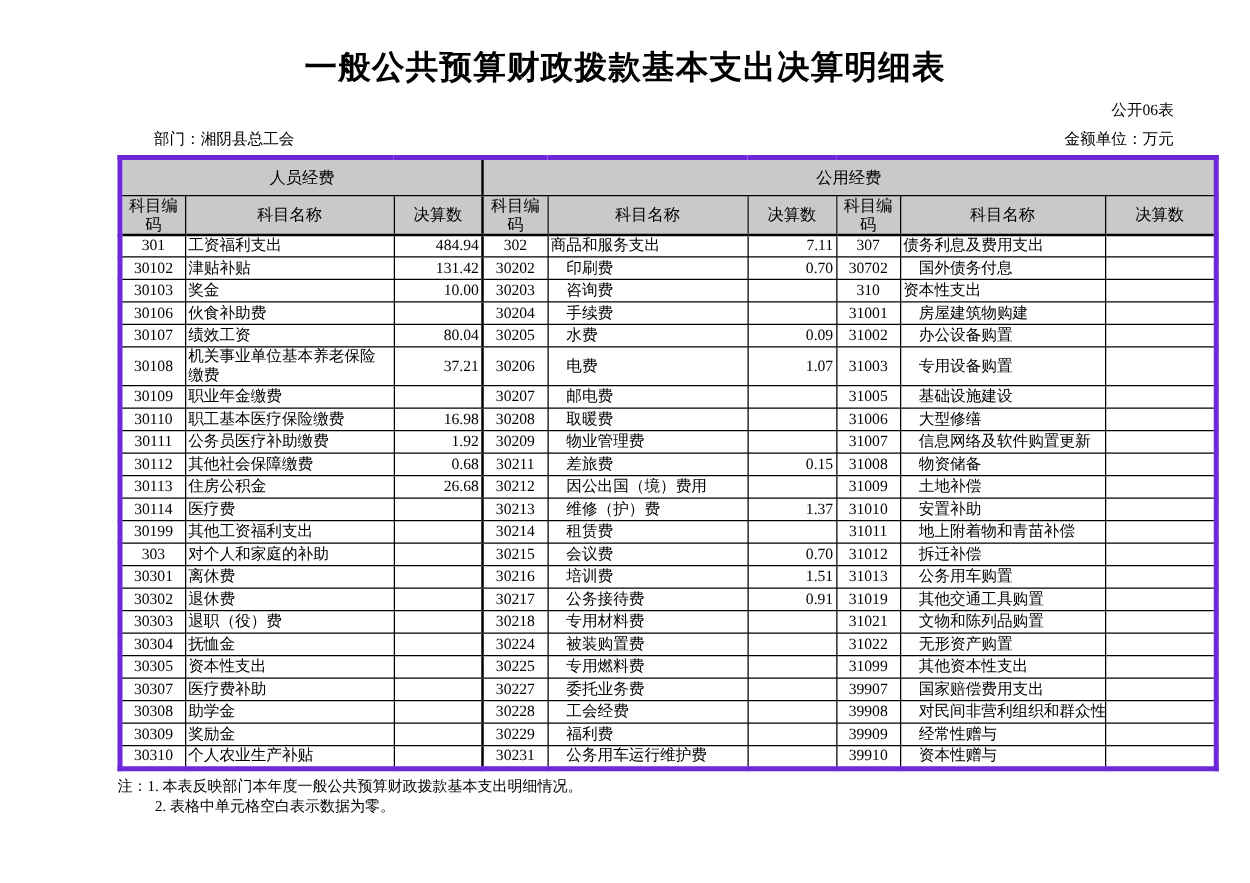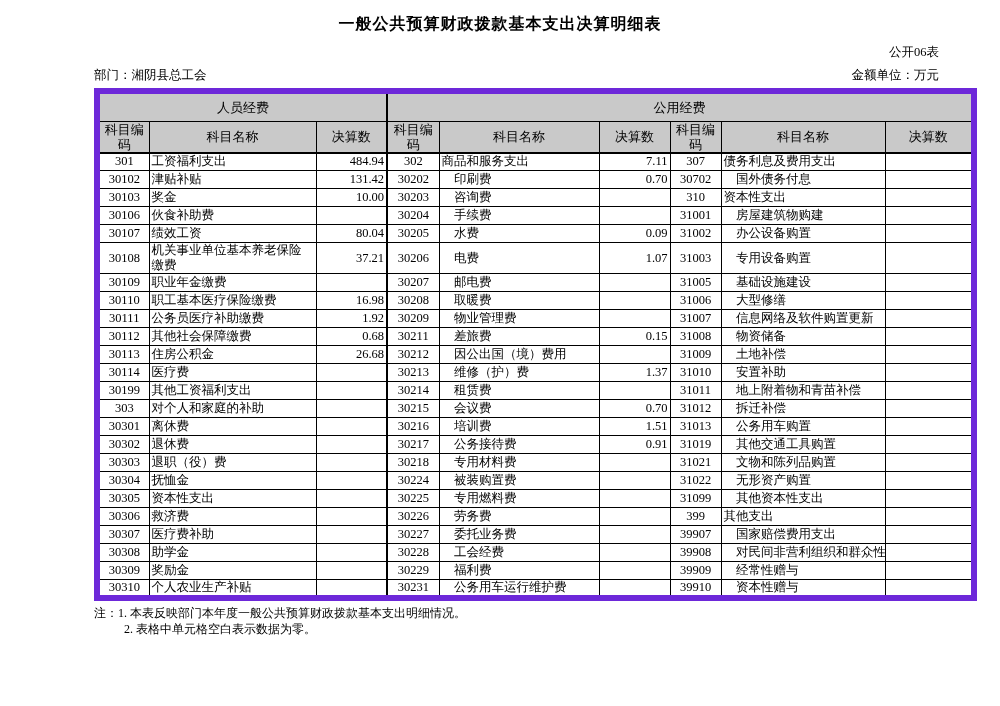--- a/index.html
+++ b/index.html
@@ -5,53 +5,54 @@
   * { margin:0; padding:0; box-sizing:border-box; }
   html,body { background:#ffffff; }
   body {
     width:1000px; height:706px;
     font-family:"Liberation Serif","DejaVu Serif",serif;
     color:#000;
     overflow:hidden;
   }
   .page { width:1000px; height:706px; position:relative; }
   .title {
-    margin-top:14px;
+    margin-top:36px;
     text-align:center;
     font-family:"Liberation Sans","DejaVu Sans",sans-serif;
-    font-size:16px;
+    font-size:26px;
     font-weight:bold;
     letter-spacing:1px;
   }
   .content { width:877px; margin:0 auto 0 62px;padding-left:32px; }
   .table-code {
     margin-top:9px;
     text-align:right;
     font-size:12.5px;
   }
   .meta-row {
     margin-top:6px;
     display:flex;
     justify-content:space-between;
     font-size:12.5px;
+    margin-left:29px;
   }
   table {
     margin-top:4px;
     border-collapse:collapse;
     table-layout:fixed;
     width:877px;
     font-size:12.5px;
   }
   th, td {
     border:1px solid #000;
     overflow:hidden;
     padding:0 2px;
     vertical-align:middle;
   }
-  table { border:6px solid #6d28d9; }
+  table { border:4px solid #6d28d9; }
   thead th {
     background:#c9c9c9;
     font-weight:normal;
     text-align:center;
     font-size:13px;
     white-space:normal;
     line-height:15px;
   }
   tr.group-row th { height:30px; }
   tr.subhead th { height:31px; border-bottom:2px solid #000;margin-top:12px; }
@@ -314,31 +315,20 @@
             <td class="name">资本性支出</td>
             <td class="val"></td>
             <td class="code">30225</td>
             <td class="name">　专用燃料费</td>
             <td class="val"></td>
             <td class="code">31099</td>
             <td class="name">　其他资本性支出</td>
             <td class="val"></td>
           </tr>
           <tr>
-            <td class="code">30306</td>
-            <td class="name">救济费</td>
-            <td class="val"></td>
-            <td class="code">30226</td>
-            <td class="name">　劳务费</td>
-            <td class="val"></td>
-            <td class="code">399</td>
-            <td class="name">其他支出</td>
-            <td class="val"></td>
-          </tr>
-          <tr>
             <td class="code">30307</td>
             <td class="name">医疗费补助</td>
             <td class="val"></td>
             <td class="code">30227</td>
             <td class="name">　委托业务费</td>
             <td class="val"></td>
             <td class="code">39907</td>
             <td class="name">　国家赔偿费用支出</td>
             <td class="val"></td>
           </tr>

